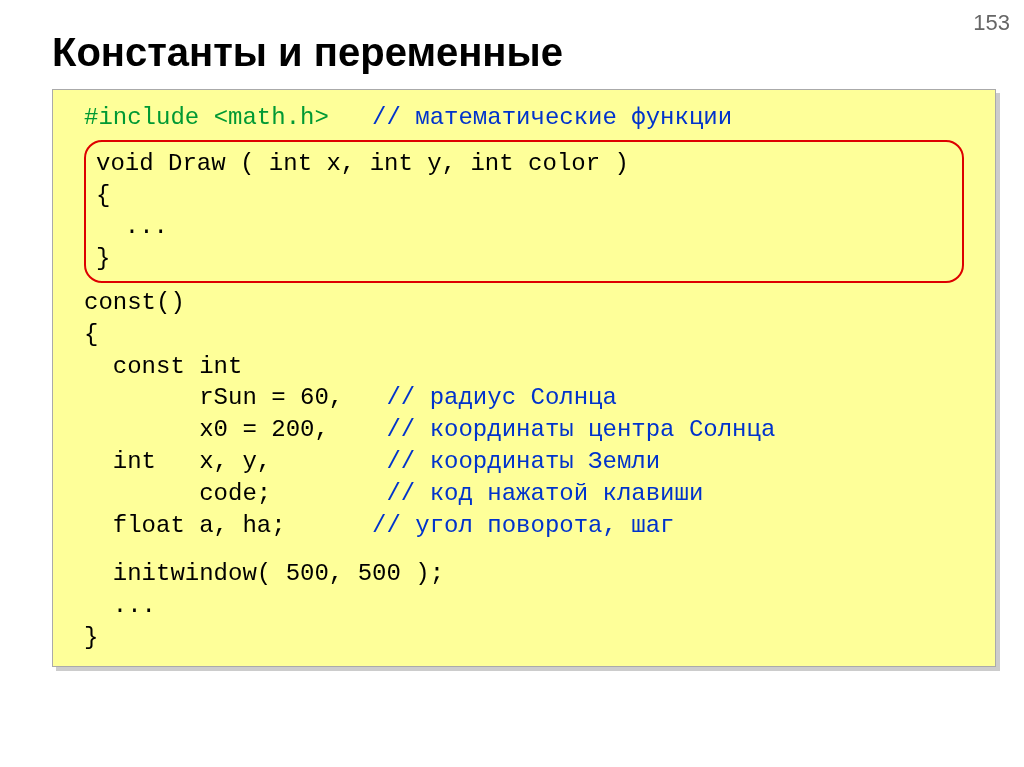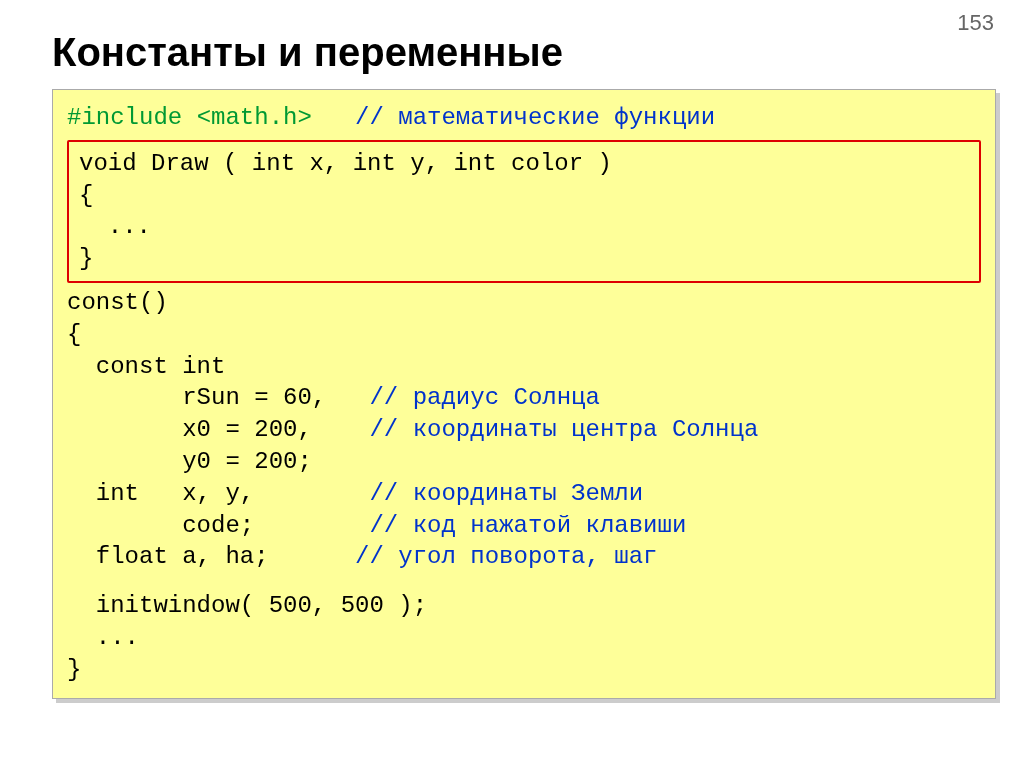--- a/index.html
+++ b/index.html
@@ -7,45 +7,45 @@
     padding: 0;
     font-family: Arial, sans-serif;
     background: #fff;
     width: 1024px;
     height: 767px;
     position: relative;
   }
   .page-number {
     position: absolute;
     top: 10px;
-    right: 30px;
+    right: 14px;
     font-size: 22px;
     color: #666;
   }
   .title {
     font-size: 40px;
     font-weight: bold;
     color: #000;
     margin: 30px 0 14px 52px;
   }
   .code-block {
     background: #feff99;
     border: 1px solid #aaa;
     box-shadow: 4px 4px 0 #ccc;
     margin: 0 28px 0 52px;
-    padding: 12px 14px;
+    padding: 12px 31px;
     font-family: "Courier New", monospace;
     font-size: 24px;
     line-height: 1.325;
     position: relative;
   }
   .inner-box {
     background: #feff99;
     border: 2px solid #d00;
-    border-radius: 2px;
+    border-radius: 18px;
     padding: 6px 10px;
     margin: 6px 0 4px 0;
   }
   .green { color: #009933; }
   .blue { color: #0033cc; }
   .black { color: #000; }
   pre {
     margin: 0;
     font-family: inherit;
     white-space: pre;
@@ -66,20 +66,19 @@
 <pre class="black">{</pre>
 <pre class="black">  ...</pre>
 <pre class="black">}</pre>
 </div>
 
 <pre class="black">const()</pre>
 <pre class="black">{</pre>
 <pre class="black">  const int</pre>
 <pre><span class="black">        rSun = 60,   </span><span class="blue">// радиус Солнца</span></pre>
 <pre><span class="black">        x0 = 200,    </span><span class="blue">// координаты центра Солнца</span></pre>
-<pre class="black">        y0 = 200;</pre>
 <pre><span class="black">  int   x, y,        </span><span class="blue">// координаты Земли</span></pre>
 <pre><span class="black">        code;        </span><span class="blue">// код нажатой клавиши</span></pre>
 <pre><span class="black">  float a, ha;      </span><span class="blue">// угол поворота, шаг</span></pre>
 <pre class="black" style="margin-top:17px">  initwindow( 500, 500 );</pre>
 <pre class="black">  ...</pre>
 <pre class="black">}</pre>
 </div>
 
 </body></html>

